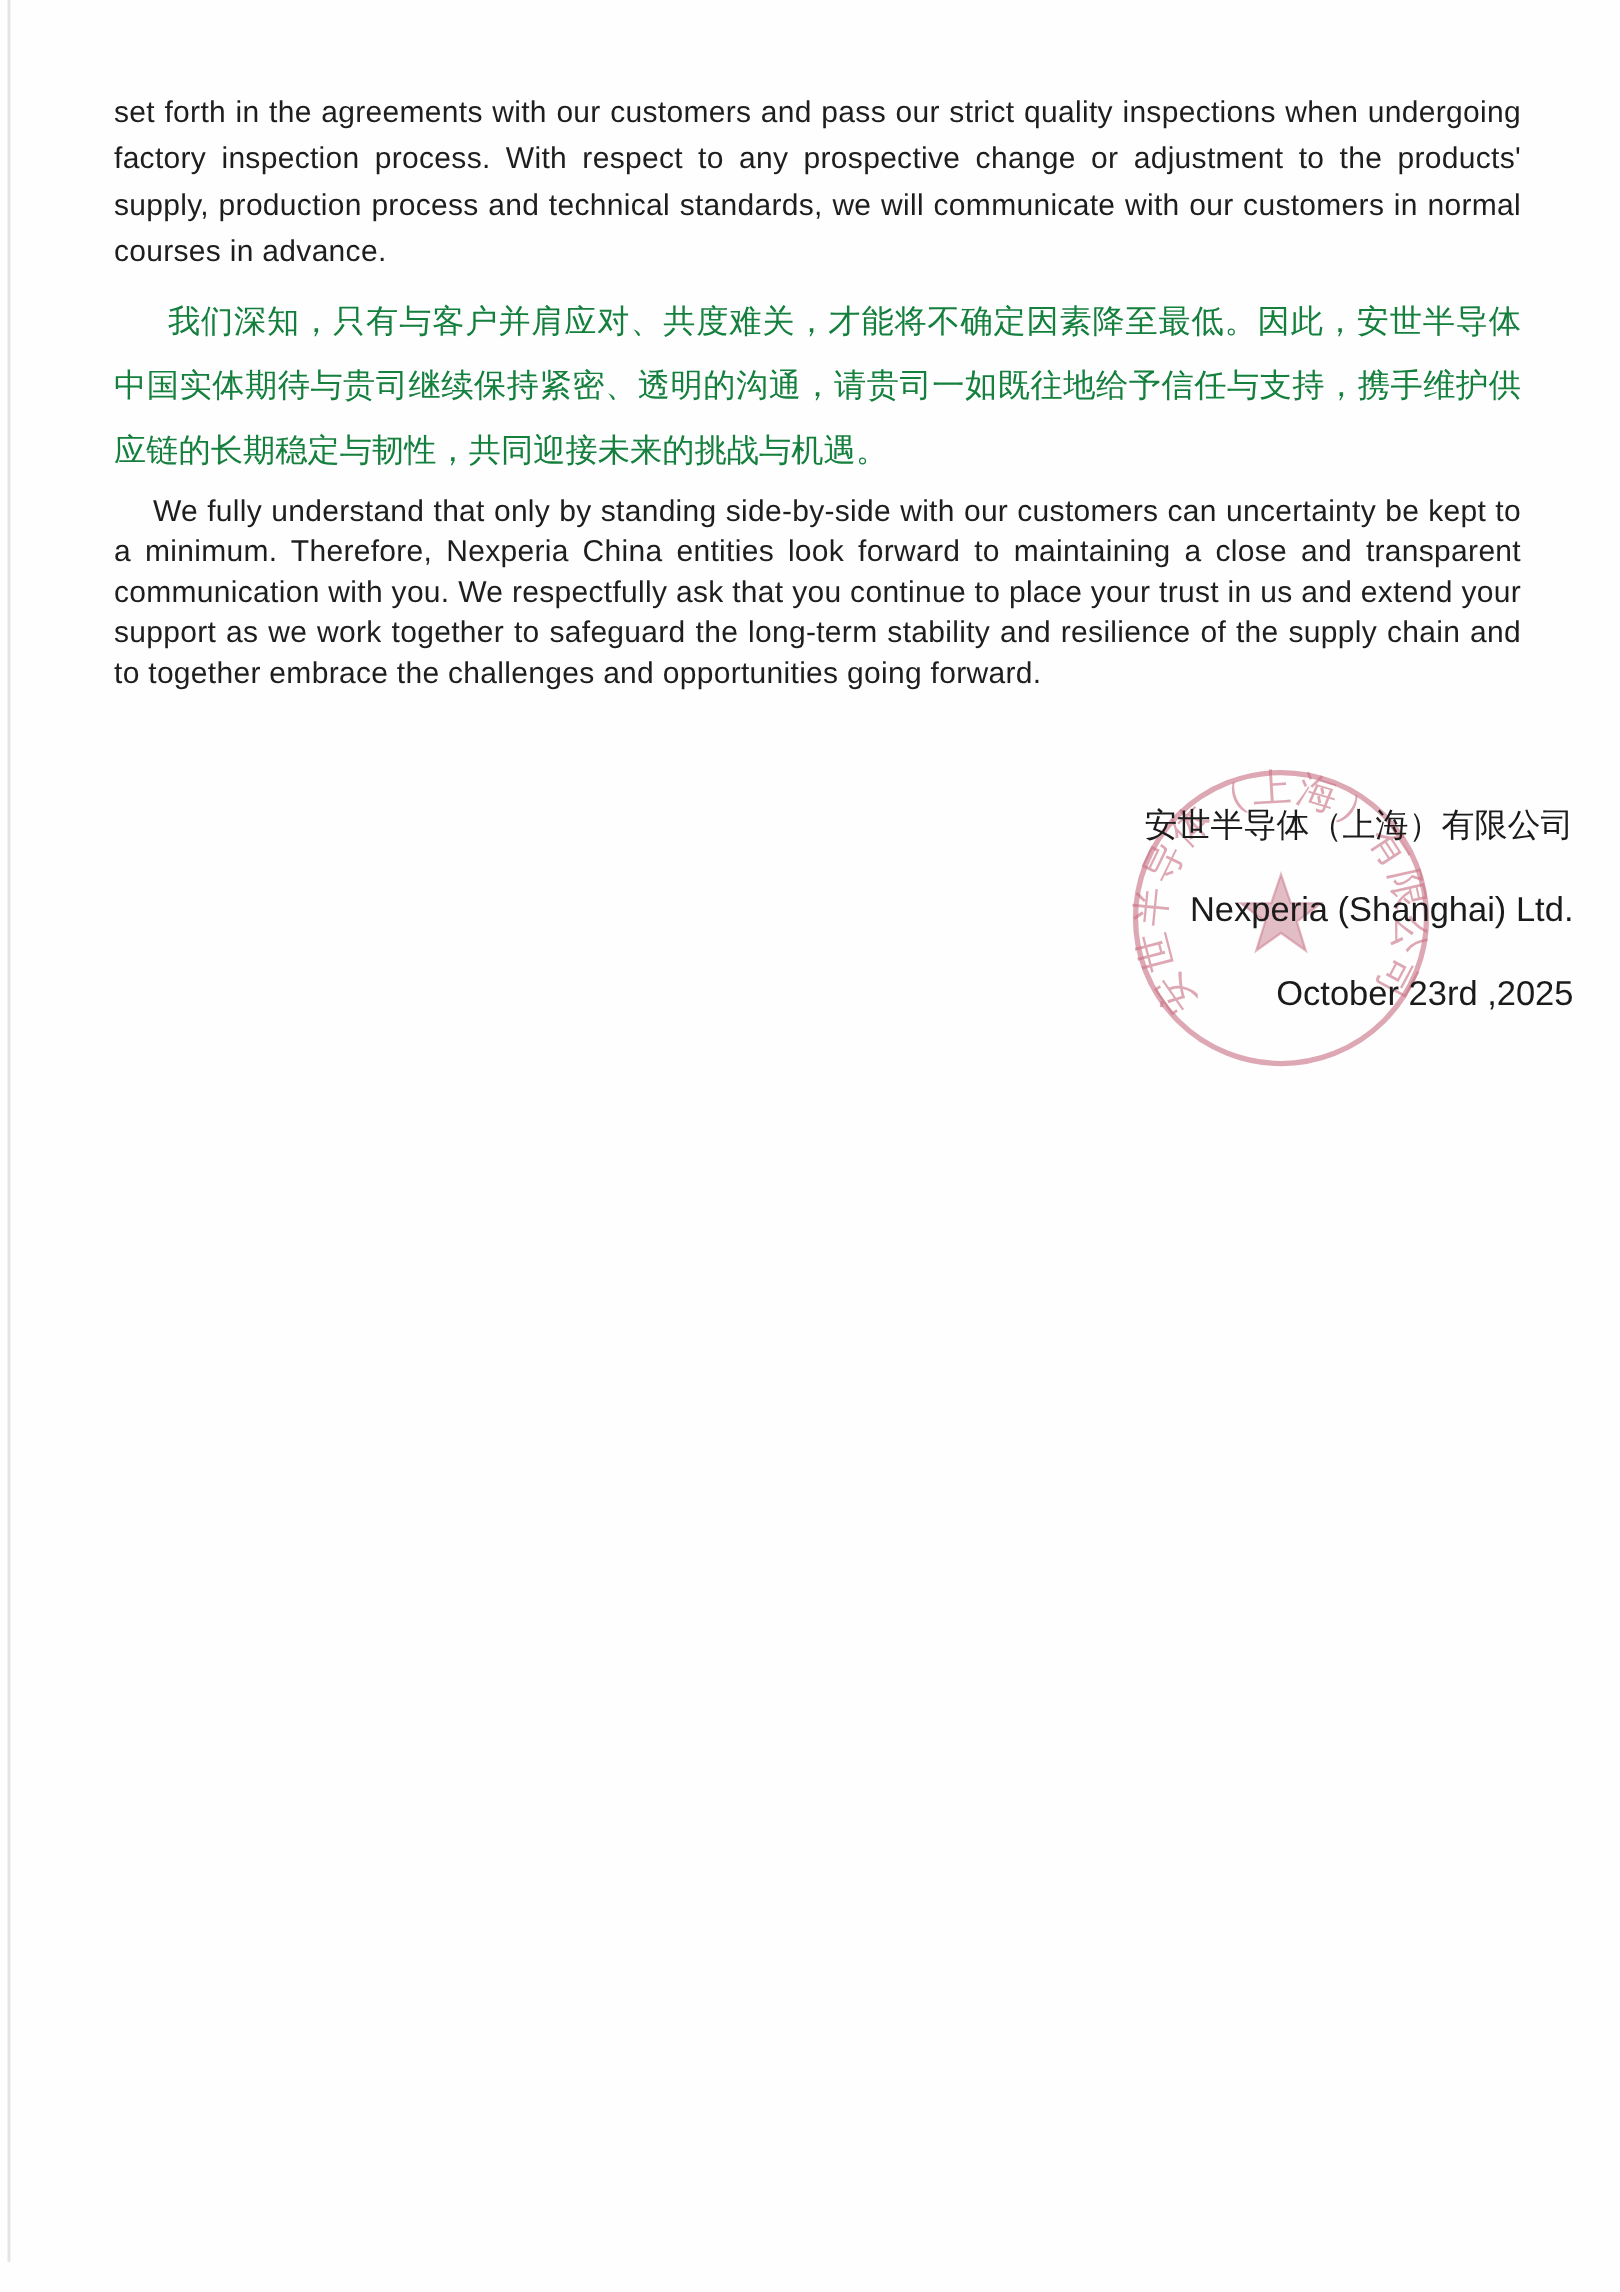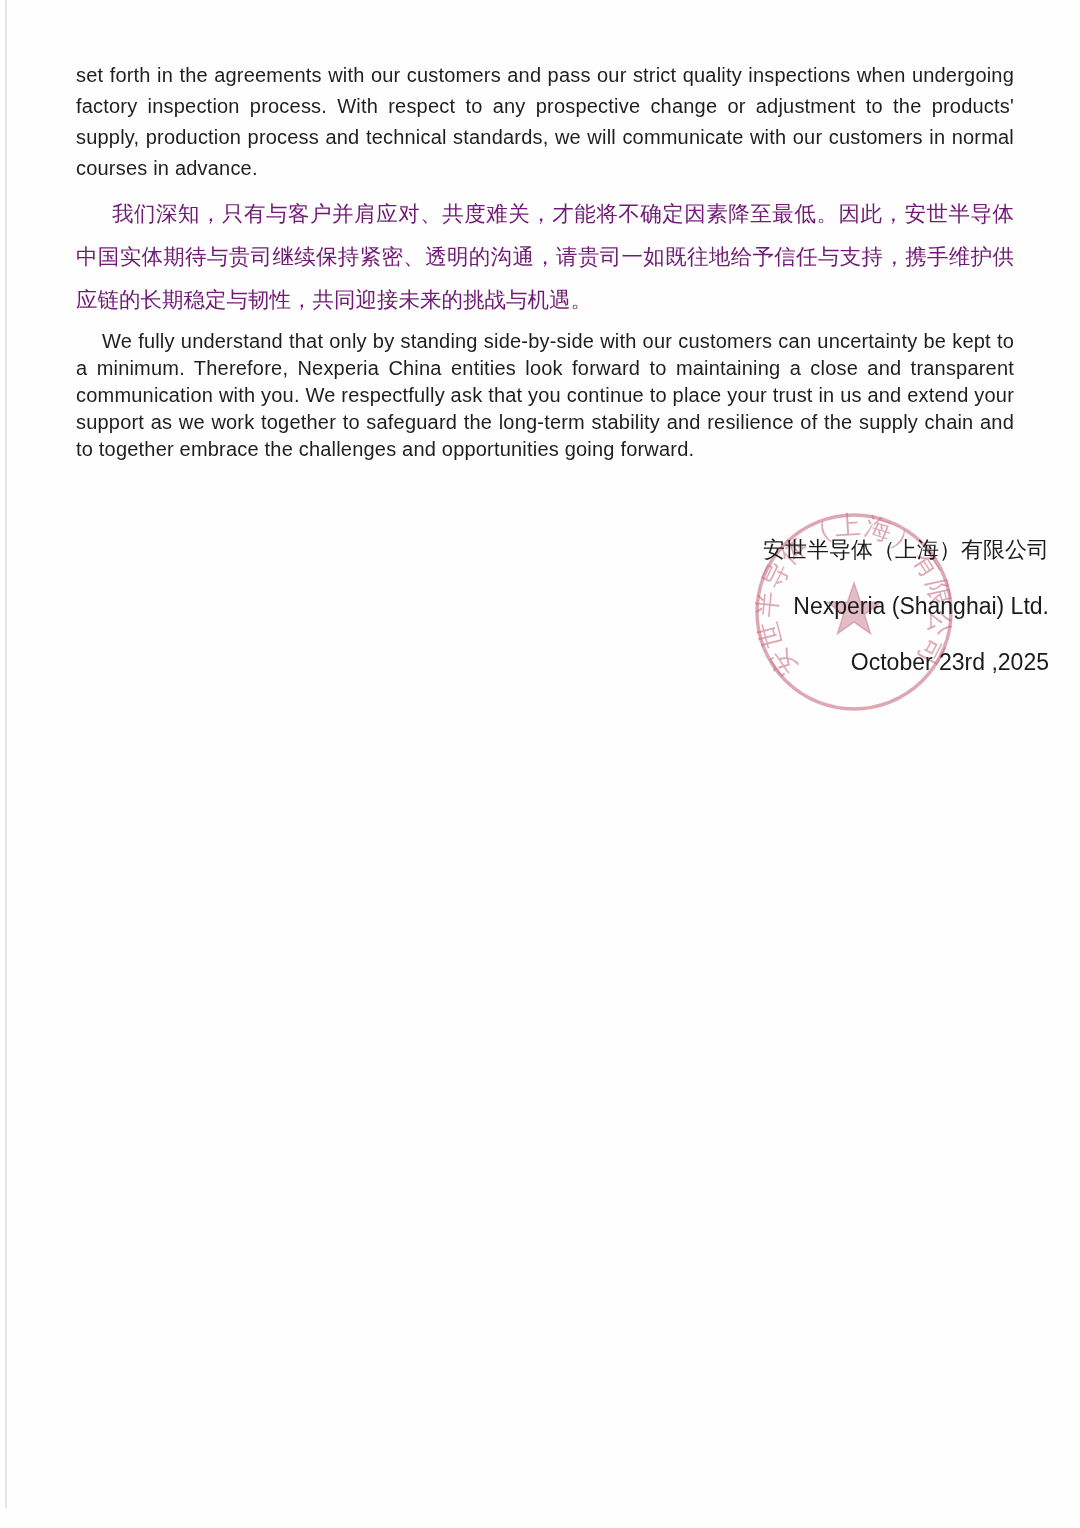--- a/index.html
+++ b/index.html
@@ -37,21 +37,21 @@
     line-height: 31px;
     text-align: justify;
     letter-spacing: 0.2px;
   }
   .para-zh {
     margin: 9px 0 0 0;
     font-size: 21.5px;
     line-height: 43px;
     text-align: justify;
     text-indent: 36px;
-    color: #701a75;
+    color: #15803d;
   }
   .para-en.second {
     margin-top: 6px;
     line-height: 27px;
     text-indent: 26px;
   }
   .seal-wrap {
     position: absolute;
     left: 740px;
     top: 498px;

